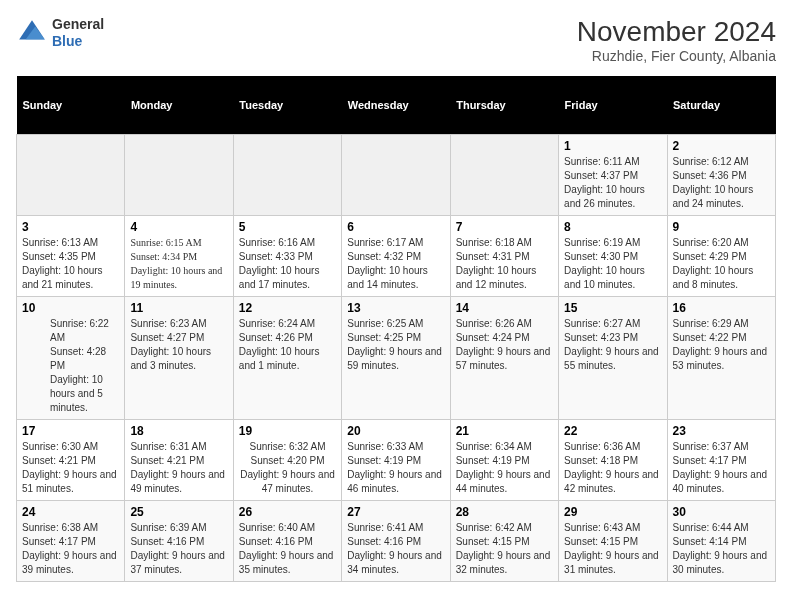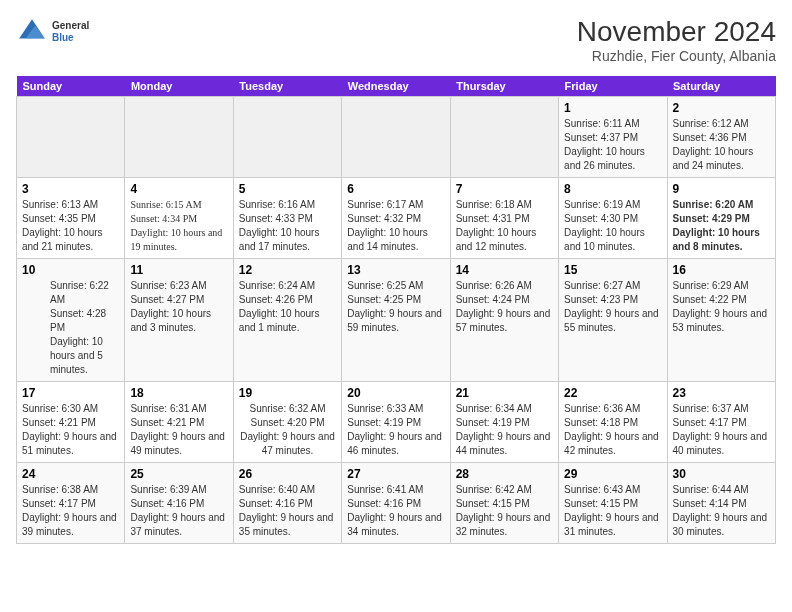--- a/index.html
+++ b/index.html
@@ -15,21 +15,21 @@
       justify-content: space-between;
       align-items: flex-start;
       margin-bottom: 12px;
     }
     .logo {
       display: flex;
       align-items: center;
       gap: 4px;
     }
     .logo-text {
-      font-size: 10px;
+      font-size: 14px;
       font-weight: bold;
       line-height: 1.2;
     }
     .logo-text .general { color: #333; }
     .logo-text .blue { color: #2e6db4; }
     .logo-icon {
       width: 32px;
       height: 32px;
     }
     .title-area {
@@ -43,24 +43,24 @@
     .location {
       font-size: 14px;
       color: #555;
     }
     table {
       width: 100%;
       border-collapse: collapse;
       font-size: 10px;
     }
     thead tr th {
-      background-color: #6d28d9;
+      background-color: #000000;
       color: #fff;
       text-align: left;
-      padding: 4px 6px;
+      padding: 23px 6px;
       font-size: 11px;
       font-weight: bold;
     }
     tbody tr td {
       border: 1px solid #ccc;
       vertical-align: top;
       padding: 4px 5px;
       height: 80px;
       width: calc(100% / 7);
       background: #fff;
@@ -167,21 +167,21 @@
 Daylight: 10 hours and 12 minutes.</div>
         </td>
         <td>
           <span class="day-num">8</span>
           <div class="day-detail" style="white-space: pre-line;">Sunrise: 6:19 AM
 Sunset: 4:30 PM
 Daylight: 10 hours and 10 minutes.</div>
         </td>
         <td>
           <span class="day-num">9</span>
-          <div class="day-detail" style="white-space: pre-line; font-weight: bold;">Sunrise: 6:20 AM
+          <div class="day-detail" style="white-space: pre-line;">Sunrise: 6:20 AM
 Sunset: 4:29 PM
 Daylight: 10 hours and 8 minutes.</div>
         </td>
       </tr>
       <tr>
         <td>
           <span class="day-num">10</span>
           <div class="day-detail" style="white-space: pre-line; margin-left: 28px;">Sunrise: 6:22 AM
 Sunset: 4:28 PM
 Daylight: 10 hours and 5 minutes.</div>

